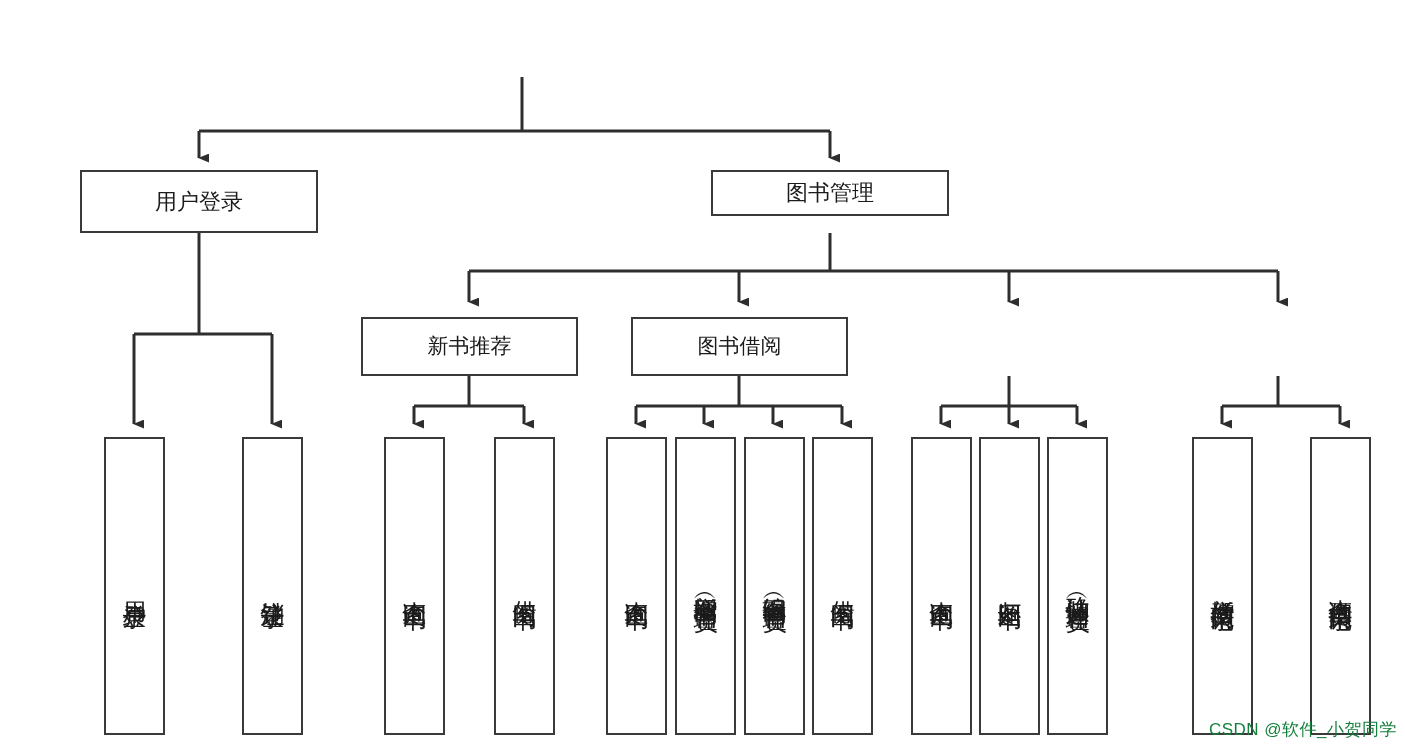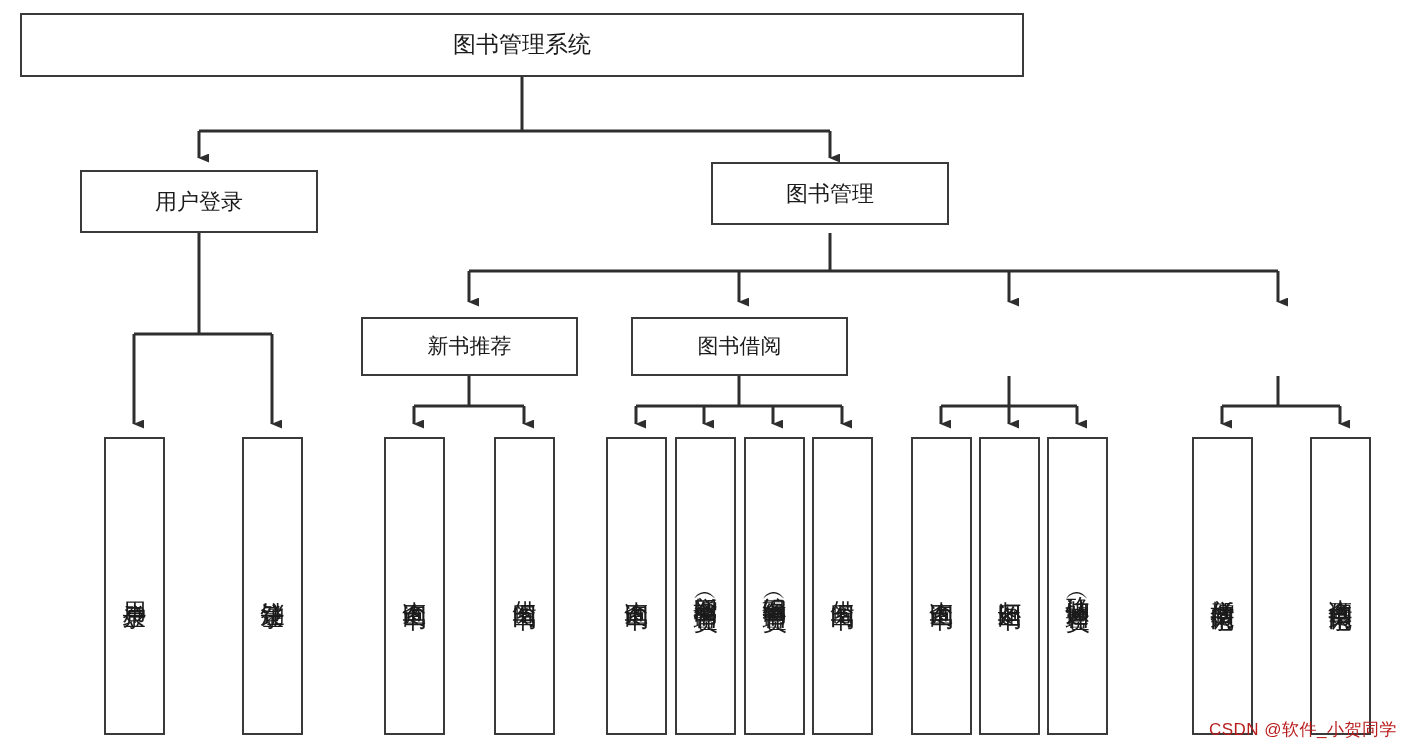--- a/index.html
+++ b/index.html
@@ -58,21 +58,21 @@
     letter-spacing: 2px;
     line-height: 1;
     white-space: nowrap;
     max-height: 272px;
   }
   .watermark {
     position: absolute;
     right: 8px;
     bottom: 6px;
     font-size: 17px;
-    color: #b91c1c;
+    color: #15803d;
     letter-spacing: 0.5px;
     white-space: nowrap;
     user-select: none;
   }
 </style>
 </head>
 <body>
 
 <div id="canvas">
 
@@ -119,28 +119,25 @@
       <path d="M1009,406 L1009,424" marker-end="url(#arw)"></path>
       <path d="M1077,406 L1077,424" marker-end="url(#arw)"></path>
 
       <path d="M1278,376 L1278,406"></path>
       <path d="M1222,406 L1340,406"></path>
       <path d="M1222,406 L1222,424" marker-end="url(#arw)"></path>
       <path d="M1340,406 L1340,424" marker-end="url(#arw)"></path>
     </g>
   </svg>
 
-  <div class="node root" style="left:20px; top:13px; width:1004px; height:64px;">
-    <span class="lbl">图书管理系统</span>
-  </div>
 
   <div class="node h1" style="left:80px; top:170px; width:238px; height:63px;">
     <span class="lbl">用户登录</span>
   </div>
-  <div class="node h1" style="left:711px; top:162px; width:238px; height:63px;">
+  <div class="node h1" style="left:711px; top:170px; width:238px; height:46px;">
     <span class="lbl">图书管理</span>
   </div>
 
   <div class="node h2" style="left:361px; top:317px; width:217px; height:59px;">
     <span class="lbl">新书推荐</span>
   </div>
   <div class="node h2" style="left:631px; top:317px; width:217px; height:59px;font-family:Liberation Serif, serif;">
     <span class="lbl">图书借阅</span>
   </div>
 

